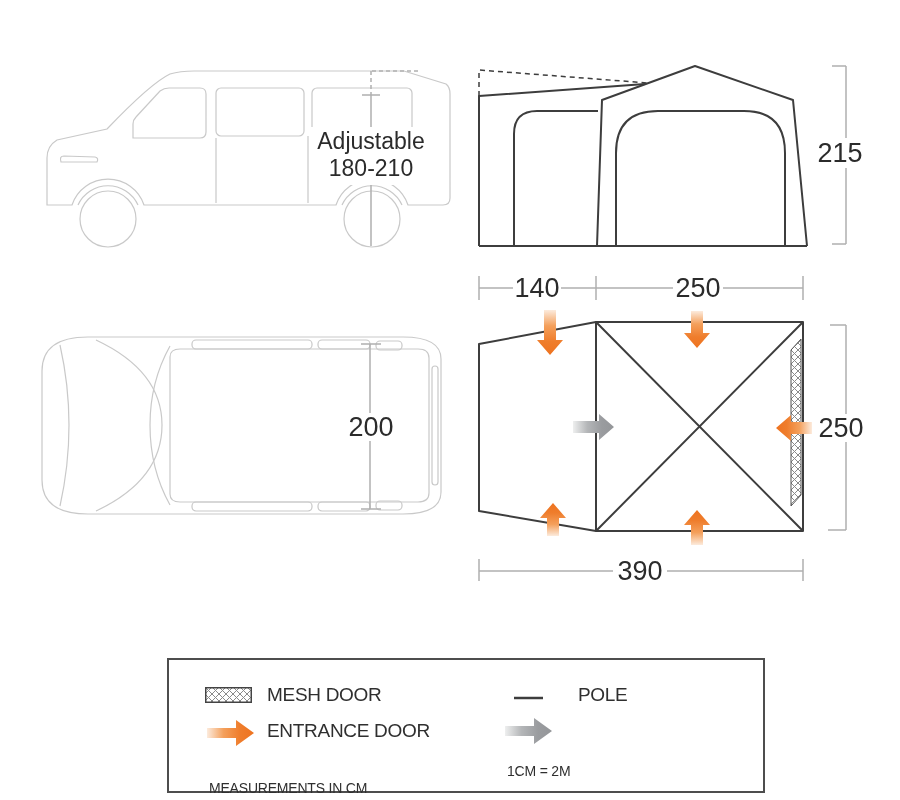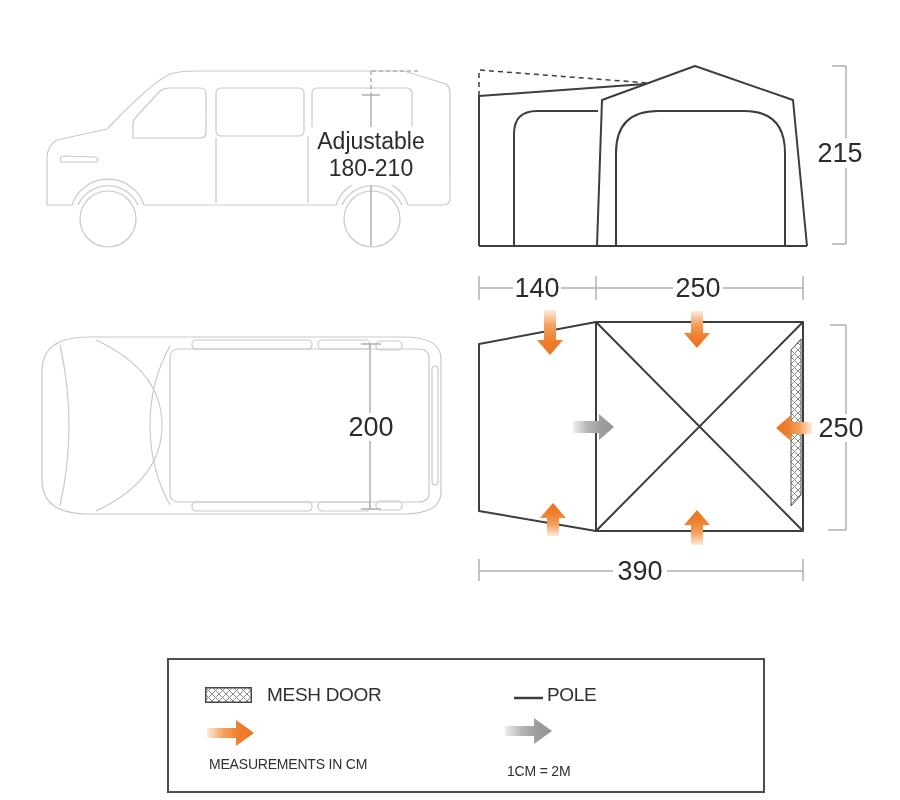--- a/index.html
+++ b/index.html
@@ -148,27 +148,28 @@
 
 <div class="legend">
   <svg style="left:36px;top:27px" width="47" height="16">
     <rect x="0.75" y="0.75" width="45.5" height="14.5" fill="url(#mesh)" stroke="#444444" stroke-width="1.5"></rect>
   </svg>
   <div class="lbl" style="left:98px;top:24px">MESH DOOR</div>
 
   <svg style="left:345px;top:35px" width="30" height="6">
     <line x1="0" y1="3" x2="29" y2="3" stroke="#3D3D3D" stroke-width="2.5"></line>
   </svg>
-  <div class="lbl" style="left:378px;top:24px">POLE</div>
+  <div class="lbl" style="left:409px;top:24px">POLE</div>
 
   <svg style="left:38px;top:60px" width="47" height="26">
     <polygon points="0,8 0,18 29,18 29,26 47,13 29,0 29,8" fill="url(#gOR)"></polygon>
   </svg>
+  <div class="lbl" style="left:98px;top:60px">ENTRANCE DOOR</div>
 
   <svg style="left:336px;top:58px" width="47" height="26">
     <polygon points="0,8 0,18 29,18 29,26 47,13 29,0 29,8" fill="url(#gGR)"></polygon>
   </svg>
 
-  <div class="note" style="left:40px;top:96px">MEASUREMENTS IN CM</div>
+  <div class="note" style="left:40px;top:120px">MEASUREMENTS IN CM</div>
   <div class="note" style="left:338px;top:103px">1CM = 2M</div>
 </div>
 
 </div>
 
 </body></html>

